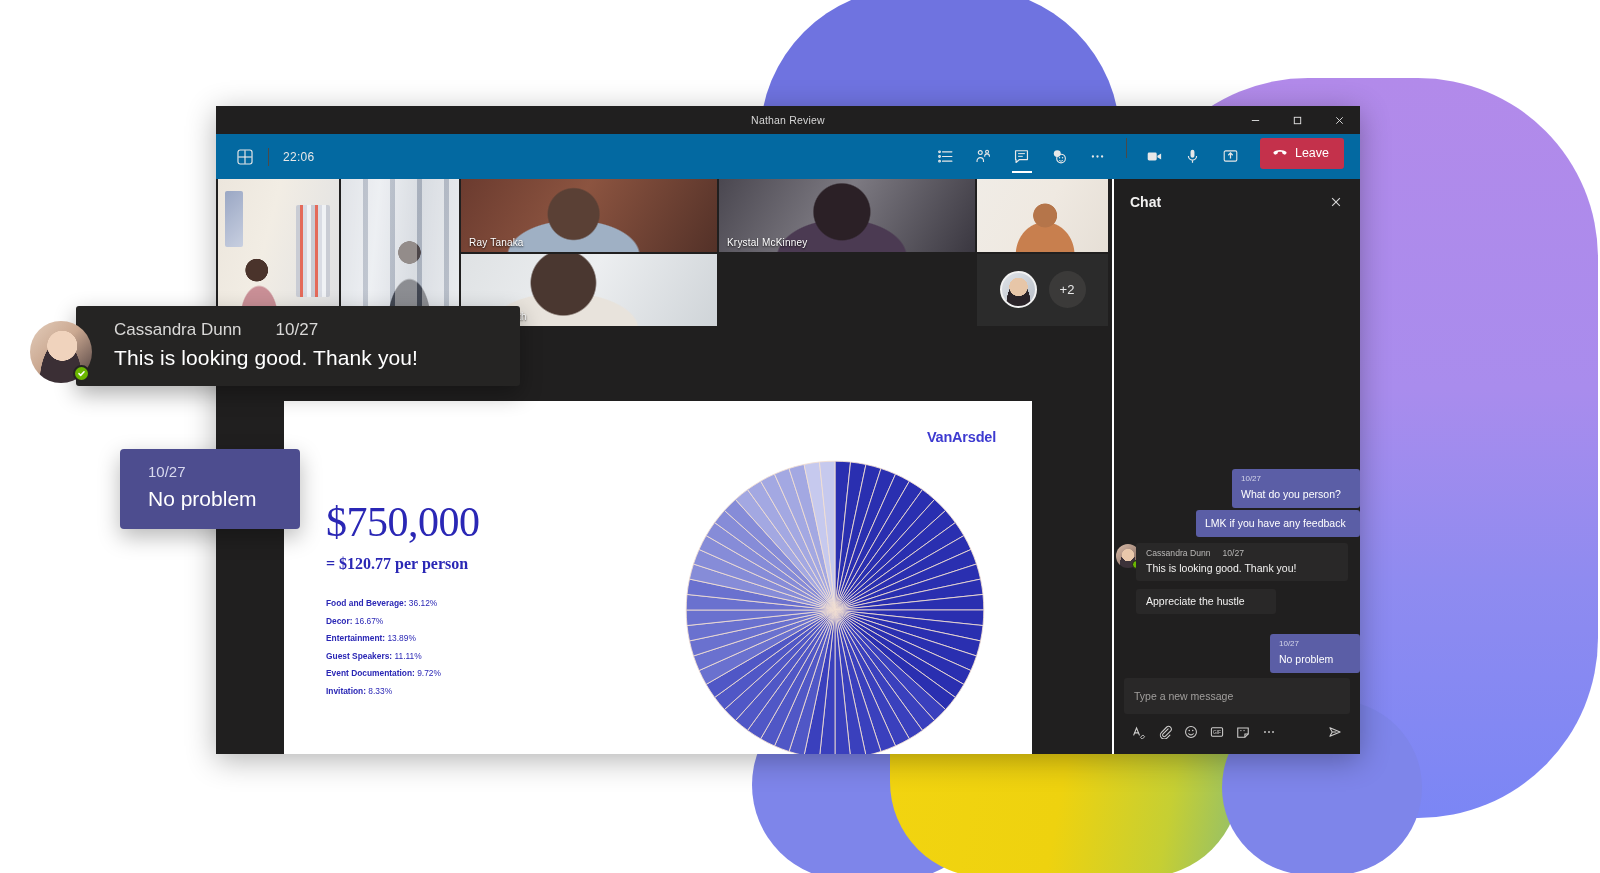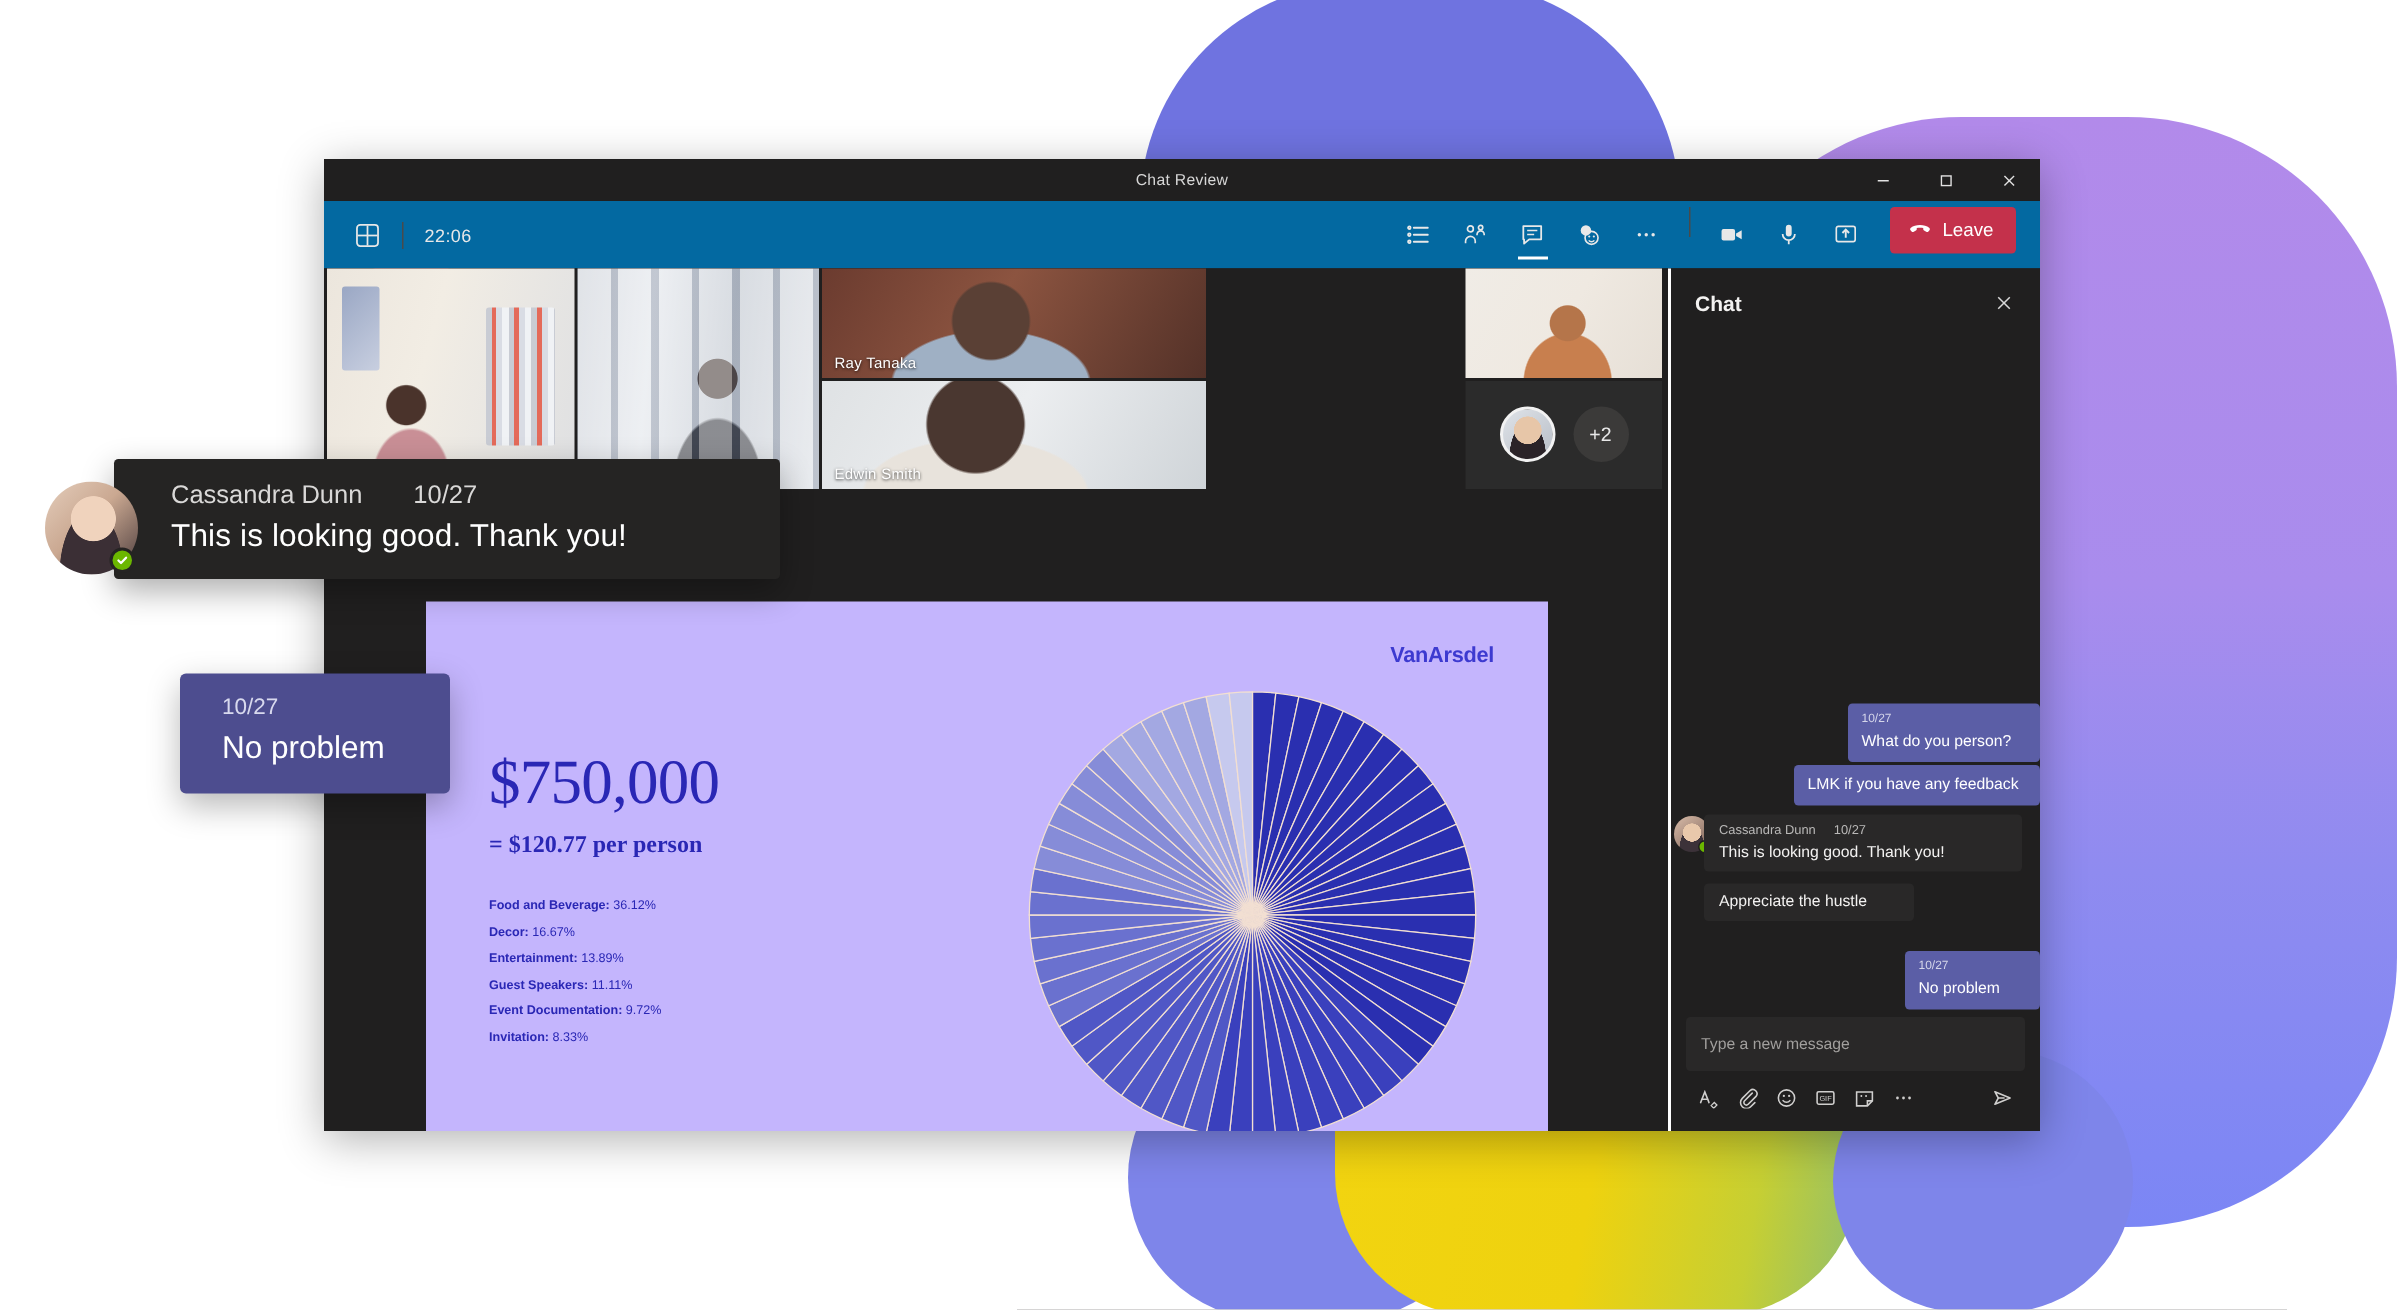--- a/index.html
+++ b/index.html
@@ -268,21 +268,21 @@
     color: #e8e8e8;
     display: flex; align-items: center; justify-content: center;
     font-size: 13px;
   }
 
   
   #slide {
     position: absolute;
     left: 68px; top: 222px;
     width: 748px; height: 420px;
-    background: #c4b5fd;
+    background: #ffffff;
     overflow: hidden;
   }
   #slide-logo {
     position: absolute;
     right: 36px; top: 28px;
     font-size: 14.5px;
     font-weight: bold;
     color: #3d3ad0;
     letter-spacing: -.2px;
   }
@@ -495,21 +495,21 @@
 
   <div class="blob" id="blob-top"></div>
   <div class="blob" id="blob-right"></div>
   <div class="blob" id="blob-bottom-blue"></div>
   <div class="blob" id="blob-bottom-yellow"></div>
   <div class="blob" id="blob-bottom-right"></div>
 
   <div id="teams-window">
 
     <div id="titlebar">
-      <span id="window-title">Chat Review</span>
+      <span id="window-title">Nathan Review</span>
       <div id="window-controls">
         <div class="wc-btn">
           <svg viewBox="0 0 12 12" width="11" height="11" fill="none" stroke="currentColor" stroke-width="1">
               <line x1="2" y1="6" x2="10" y2="6"></line>
             </svg>
         </div>
         <div class="wc-btn">
           <svg viewBox="0 0 12 12" width="11" height="11" fill="none" stroke="currentColor" stroke-width="1">
               <rect x="2.5" y="2.5" width="7" height="7"></rect>
             </svg>
@@ -626,20 +626,23 @@
           <div id="tiles-mid">
             <div class="tile tile-mid vid-c">
               <span class="label">Ray Tanaka</span>
             </div>
             <div class="tile tile-mid vid-f">
               <span class="label">Edwin Smith</span>
             </div>
           </div>
 
           <div id="tiles-mid" style="width:256px">
+            <div class="tile tile-mid vid-d">
+              <span class="label">Krystal McKinney</span>
+            </div>
           </div>
 
           <div id="tile-right-col">
             <div class="tile vid-e" id="tile-right-top">
               <span class="label"></span>
             </div>
             <div id="overflow-row">
               <div id="overflow-inner">
                 <div id="overflow-avatar"></div>
                 <div id="overflow-count">+2</div>

